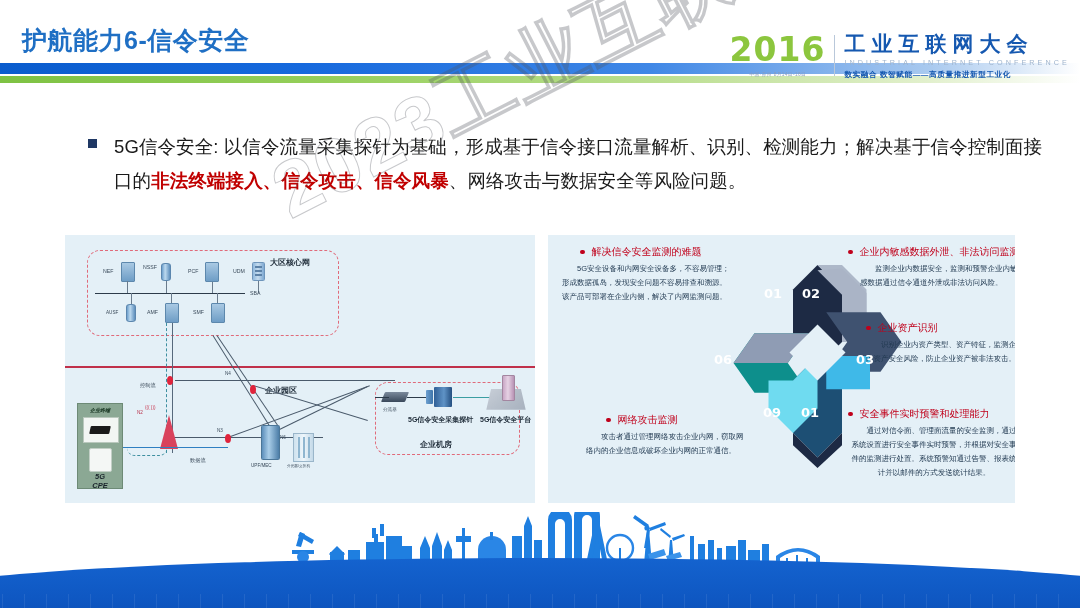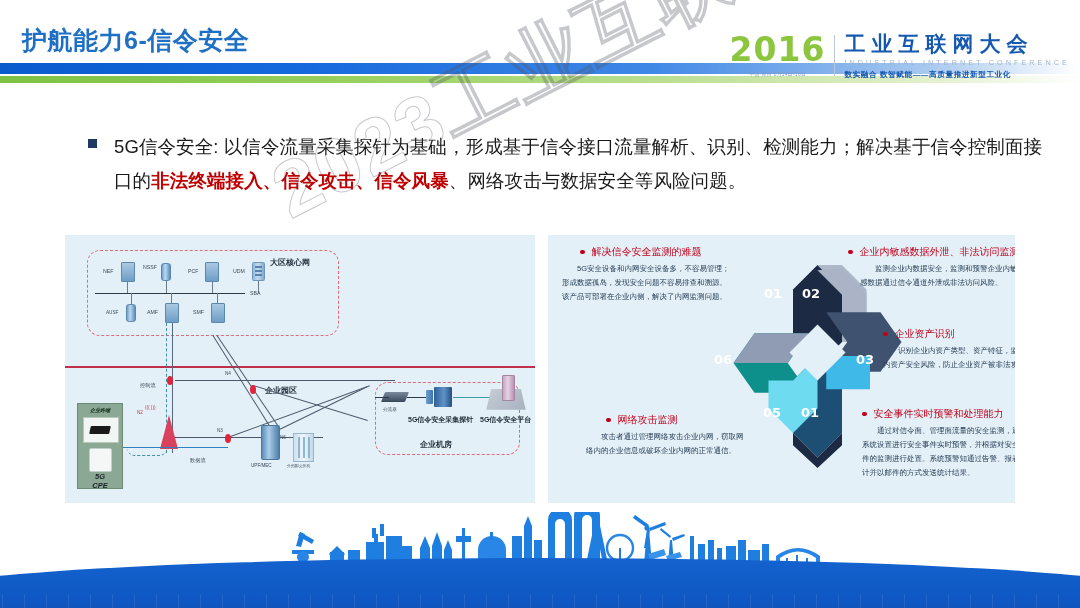--- a/index.html
+++ b/index.html
@@ -529,21 +529,21 @@
 
       <polygon points="72,200 100,228 128,200 128,214 100,240 72,214" fill="#1d2a44"></polygon>
 
       <polygon points="100,76 132,108 100,140 68,108" fill="#e4f0f7"></polygon>
     </svg>
 
     <div class="pin-num" style="left:216px; top:51px;">01</div>
     <div class="pin-num" style="left:254px; top:51px;">02</div>
     <div class="pin-num" style="left:308px; top:117px;">03</div>
     <div class="pin-num" style="left:253px; top:170px;">01</div>
-    <div class="pin-num" style="left:215px; top:170px;">05</div>
+    <div class="pin-num" style="left:215px; top:170px;">09</div>
     <div class="pin-num" style="left:166px; top:117px;">06</div>
 
     <div class="feat" style="left:14px; top:10px; width:168px;">
       <div class="feat-head" style="padding-left:18px;">
         <div class="feat-dot"></div>
         <div class="feat-title">解决信令安全监测的难题</div>
       </div>
       <div class="feat-body">5G安全设备和内网安全设备多，不容易管理；形成数据孤岛，发现安全问题不容易排查和溯源。该产品可部署在企业内侧，解决了内网监测问题。</div>
     </div>
 
@@ -557,29 +557,29 @@
     </div>
 
     <div class="feat" style="left:300px; top:10px; width:176px;">
       <div class="feat-head">
         <div class="feat-dot"></div>
         <div class="feat-title">企业内敏感数据外泄、非法访问监测</div>
       </div>
       <div class="feat-body" style="padding-left:12px;">监测企业内数据安全，监测和预警企业内敏感数据通过信令通道外泄或非法访问风险。</div>
     </div>
 
-    <div class="feat" style="left:335px; top:86px; width:158px;margin-top:6px;">
+    <div class="feat" style="left:318px; top:86px; width:158px;">
       <div class="feat-head">
         <div class="feat-dot"></div>
         <div class="feat-title">企业资产识别</div>
       </div>
       <div class="feat-body">识别企业内资产类型、资产特征，监测企业内资产安全风险，防止企业资产被非法攻击。</div>
     </div>
 
-    <div class="feat" style="left:314px; top:172px; width:172px;">
+    <div class="feat" style="left:300px; top:172px; width:172px;text-align:center;">
       <div class="feat-head">
         <div class="feat-dot"></div>
         <div class="feat-title">安全事件实时预警和处理能力</div>
       </div>
       <div class="feat-body">通过对信令面、管理面流量的安全监测，通过系统设置进行安全事件实时预警，并根据对安全事件的监测进行处置。系统预警知通过告警、报表统计并以邮件的方式发送统计结果。</div>
     </div>
   </div>
 
   <div class="watermark">2023工业互联网大会</div>
 

